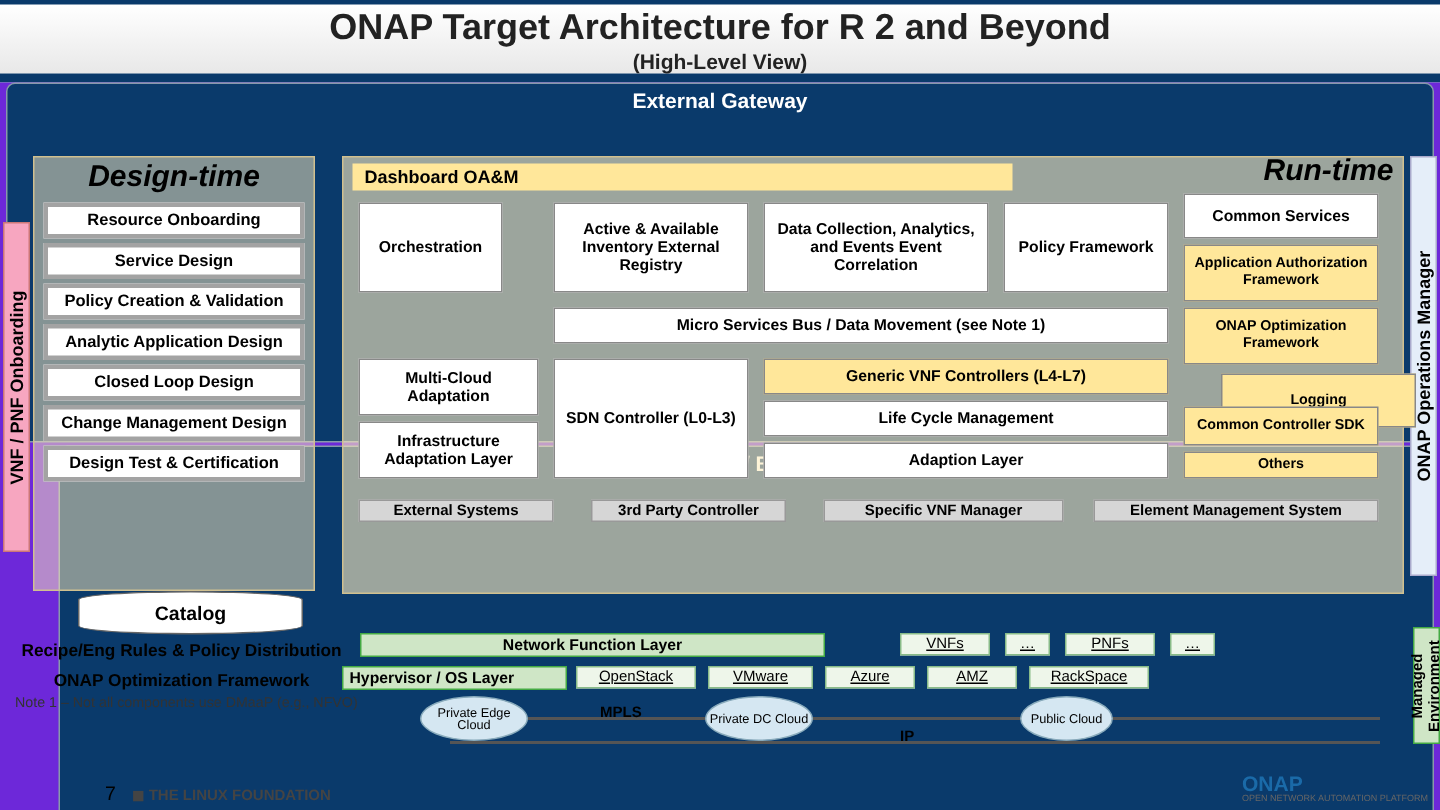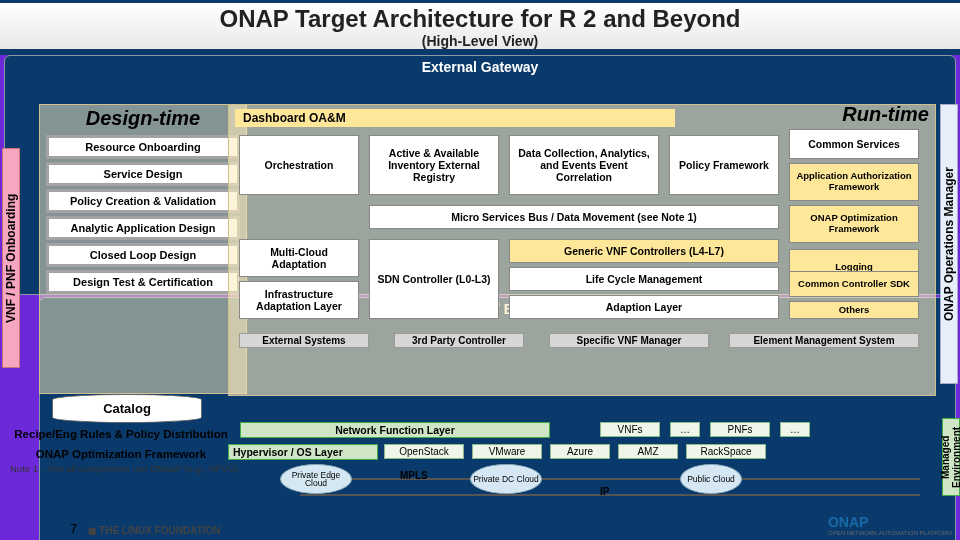--- a/index.html
+++ b/index.html
@@ -78,21 +78,21 @@
     left: 0; top: 44px; height: 220px; width: 18px;
     background: #f7a6c0; border: 1px solid #c77;
   }
   .ops-label {
     right: 0; top: 0; height: 280px; width: 18px;
     background: #e5eef9; border: 1px solid #aac;
   }
 
   .design-col {
     position: absolute;
-    left: 37px; top: 0; width: 208px; height: 290px;
+    left: 20px; top: 0; width: 188px; height: 290px;
     background: rgba(253, 236, 190, 0.5);
     border: 1px solid #d0c090;
   }
   .design-title {
     font-style: italic; font-weight: bold; font-size: 20px;
     text-align: center; padding: 2px;
   }
   .design-box {
     margin: 3px 6px;
     background: #fff;
@@ -179,20 +179,21 @@
     text-align: left;
     padding: 1px 4px;
   }
   .hyp-cell {
     position: absolute;
     background: #eef6ea;
     border: 1px solid #8b8;
     font-size: 10px;
     text-align: center;
     padding: 1px 0;
+    text-decoration: underline;
   }
   .cloud {
     position: absolute;
     border: 1px solid #8ab;
     background: #d5e7f2;
     border-radius: 50%;
     font-size: 8.5px;
     text-align: center;
     display: flex;
     align-items: center;
@@ -258,45 +259,46 @@
   <div class="vert-label vnf-label">VNF / PNF Onboarding</div>
   <div class="vert-label ops-label">ONAP Operations Manager</div>
 
   <div class="design-col">
     <div class="design-title">Design-time</div>
     <div class="design-box">Resource Onboarding</div>
     <div class="design-box">Service  Design</div>
     <div class="design-box">Policy Creation &amp; Validation</div>
     <div class="design-box">Analytic Application Design</div>
     <div class="design-box">Closed Loop Design</div>
+    <div class="design-box">Change Management Design</div>
     <div class="design-box">Design Test &amp; Certification</div>
   </div>
   <div class="catalog-box">Catalog</div>
 
   <div class="runtime-area">
     <div class="dash-bar">Dashboard OA&amp;M</div>
     <div class="run-title">Run-time</div>
 
-    <div class="cell" style="left:10px; top:30px; width:120px; height:60px;">Orchestration</div>
+    <div class="cell" style="left:10px; top:30px; width:96px; height:60px;">Orchestration</div>
     <div class="cell" style="left:140px; top:30px; width:130px; height:60px;">Active &amp; Available Inventory External Registry</div>
     <div class="cell" style="left:280px; top:30px; width:150px; height:60px;">Data Collection, Analytics, and Events Event Correlation</div>
     <div class="cell" style="left:440px; top:30px; width:110px; height:60px;">Policy Framework</div>
     <div class="cell" style="left:560px; top:24px; width:130px; height:30px;">Common Services</div>
     <div class="cell cell-yellow" style="left:560px; top:58px; width:130px; height:38px; font-size:9.5px;">Application Authorization Framework</div>
     <div class="cell cell-yellow" style="left:560px; top:100px; width:130px; height:38px; font-size:9.5px;">ONAP Optimization Framework</div>
 
     <div class="cell" style="left:140px; top:100px; width:410px; height:24px;">Micro Services Bus / Data Movement (see Note 1)</div>
 
     <div class="cell" style="left:10px; top:134px; width:120px; height:38px;">Multi-Cloud Adaptation</div>
     <div class="cell" style="left:10px; top:176px; width:120px; height:38px;">Infrastructure Adaptation Layer</div>
     <div class="cell" style="left:140px; top:134px; width:130px; height:80px;">SDN Controller (L0-L3)</div>
     <div class="cell cell-yellow" style="left:280px; top:134px; width:270px; height:24px;">Generic VNF Controllers (L4-L7)</div>
     <div class="cell" style="left:280px; top:162px; width:270px; height:24px;">Life Cycle Management</div>
     <div class="cell" style="left:280px; top:190px; width:270px; height:24px;">Adaption Layer</div>
-    <div class="cell cell-yellow" style="left:560px; top:144px; width:130px; height:36px; font-size:9.5px;">Logging</div>
+    <div class="cell cell-yellow" style="left:585px; top:144px; width:130px; height:36px; font-size:9.5px;">Logging</div>
     <div class="cell cell-yellow" style="left:560px; top:166px; width:130px; height:26px; font-size:9.5px;">Common Controller SDK</div>
     <div class="cell cell-yellow" style="left:560px; top:196px; width:130px; height:18px; font-size:9.5px;">Others</div>
 
     <div class="ext-cell" style="left:10px; top:228px; width:130px;">External Systems</div>
     <div class="ext-cell" style="left:165px; top:228px; width:130px;">3rd Party Controller</div>
     <div class="ext-cell" style="left:320px; top:228px; width:160px;">Specific VNF Manager</div>
     <div class="ext-cell" style="left:500px; top:228px; width:190px;">Element Management System</div>
   </div>
 </div>
 

